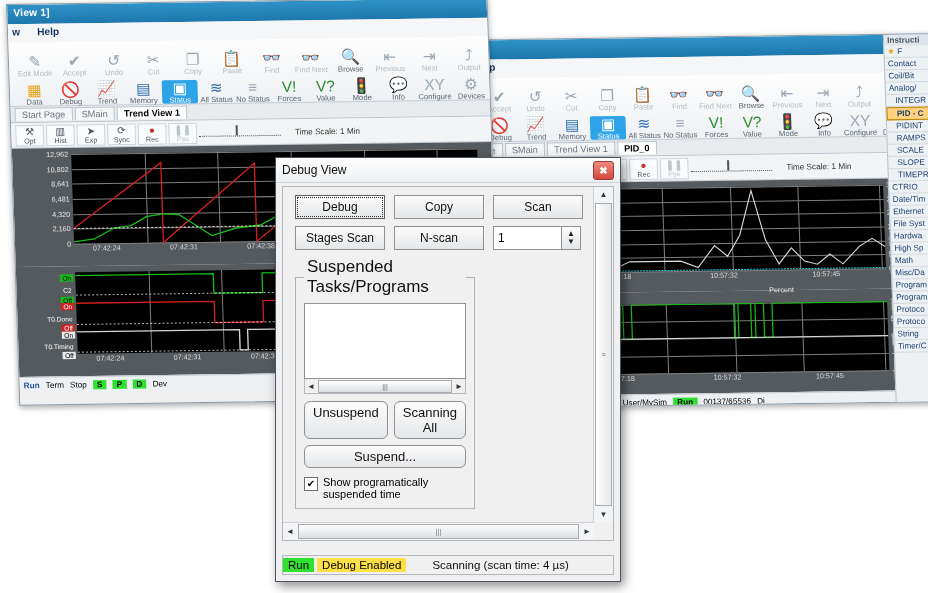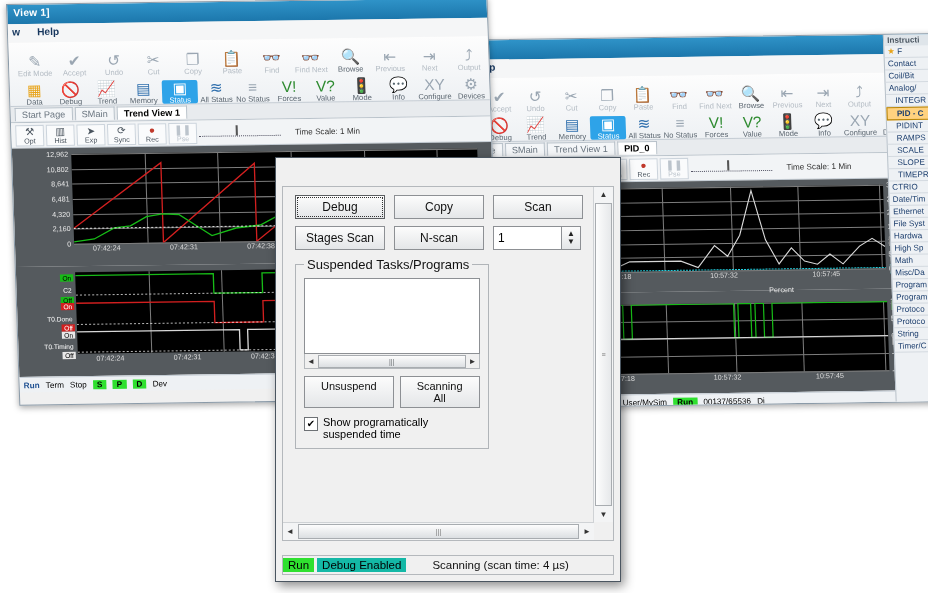--- a/index.html
+++ b/index.html
@@ -106,48 +106,48 @@
   .btn-row .btn{width:88px;}
 
   .spin{display:flex;width:88px;}
   .spin input{flex:1;border:1px solid #8d9094;background:#fff;font-size:12px;
       padding:2px 4px;width:10px;font-family:"Liberation Sans",sans-serif;}
   .spin .arrows{width:18px;border:1px solid #8d9094;border-left:none;
       background:linear-gradient(#fcfcfc,#e4e6e8);display:flex;flex-direction:column;
       align-items:center;justify-content:center;font-size:8px;line-height:8px;color:#222;}
 
   fieldset.grp{margin:6px 0 0 0;padding:6px 8px 8px 8px;border:1px solid #b0b4b8;width:148px;}
-  fieldset.grp legend{font-size:13px;padding:0 3px;color:#111;}
+  fieldset.grp legend{font-size:17px;padding:0 3px;color:#111;}
   .listbox{height:74px;background:#fff;border:1px solid #8d9094;}
   .hscroll{height:14px;background:#f0f0f0;border:1px solid #b4b8bc;border-top:none;
       display:flex;align-items:center;font-size:8px;color:#333;}
   .hscroll .arr{width:12px;text-align:center;}
   .hscroll .thumb{flex:1;height:11px;margin:0 1px;
       background:linear-gradient(#fdfdfd,#dcdfe2);border:1px solid #a8acb0;
       display:flex;align-items:center;justify-content:center;color:#6a6e72;font-size:7px;}
-  .btn-sm{font-size:11px;padding:3px 16px;}
+  .btn-sm{font-size:13px;padding:3px 8px;border-radius:6px;}
   .chk{display:flex;align-items:flex-start;gap:5px;margin-top:8px;font-size:11px;line-height:12px;}
   .chkbox{width:12px;height:12px;border:1px solid #6d7175;background:#fff;
      display:flex;align-items:center;justify-content:center;font-size:10px;
      line-height:10px;color:#000;flex:0 0 auto;margin-top:1px;}
 
   .vscroll{position:absolute;right:0;top:0;bottom:18px;width:19px;background:#f3f4f5;
      border-left:1px solid #cfd2d5;display:flex;flex-direction:column;align-items:center;}
   .vs-arr{height:15px;font-size:8px;color:#333;line-height:15px;}
   .vs-thumb{width:15px;margin:1px 0;background:linear-gradient(90deg,#fdfdfd,#e6e8ea);
      border:1px solid #a8acb0;display:flex;align-items:center;justify-content:center;
      color:#777;font-size:7px;}
   .vs-track{flex:1;}
   .dv-hscroll{position:absolute;left:0;right:19px;bottom:0;height:17px;background:#f3f4f5;
      border-top:1px solid #cfd2d5;display:flex;align-items:center;font-size:8px;color:#333;}
   .dv-status{position:absolute;left:6px;right:6px;bottom:6px;height:18px;
      border:1px solid #b4b8bc;background:#f0f0f0;display:flex;align-items:center;
      font-size:11.5px;}
   .st-run{background:#2fe02f;color:#000;padding:1px 5px;font-weight:normal;}
-  .st-dbg{background:#14b8a6;color:#000;padding:1px 5px;margin-left:3px;}
+  .st-dbg{background:#fde047;color:#000;padding:1px 5px;margin-left:3px;}
   .st-txt{margin-left:26px;color:#111;}
 </style>
 </head>
 <body>
 
 <div class="persp-wrap">
 
   <div class="win" id="win-right">
     <div class="titlebar">
       <span>PID_0]</span>
@@ -453,20 +453,24 @@
       <span>Stop</span>
       <span class="badge b-green">S</span>
       <span class="badge b-green">P</span>
       <span class="badge b-green">D</span>
       <span>Dev</span>
     </div>
   </div>
 </div>
 
 <div id="debug-view">
+  <div class="dv-title">
+    <span>Debug View</span>
+    <div class="dv-close">✖</div>
+  </div>
 
   <div class="dv-body">
     <div class="dv-inner">
 
       <div class="btn-row">
         <div class="btn focus">Debug</div>
         <div class="btn">Copy</div>
         <div class="btn">Scan</div>
       </div>
 
@@ -488,20 +492,21 @@
         <div class="listbox"></div>
         <div class="hscroll">
           <div class="arr">◄</div>
           <div class="thumb">|||</div>
           <div class="arr">►</div>
         </div>
         <div style="display:flex;gap:6px;margin-top:7px;">
           <div class="btn btn-sm" style="flex:1">Unsuspend</div>
           <div class="btn btn-sm" style="flex:1.2">Scanning All</div>
         </div>
+        <div class="btn btn-sm" style="margin-top:6px;">Suspend...</div>
         <div class="chk">
           <div class="chkbox">✔</div>
           <div>Show programatically suspended time</div>
         </div>
       </fieldset>
     </div>
 
     <div class="vscroll">
       <div class="vs-arr">▲</div>
       <div class="vs-thumb" style="height:310px">≡</div>

